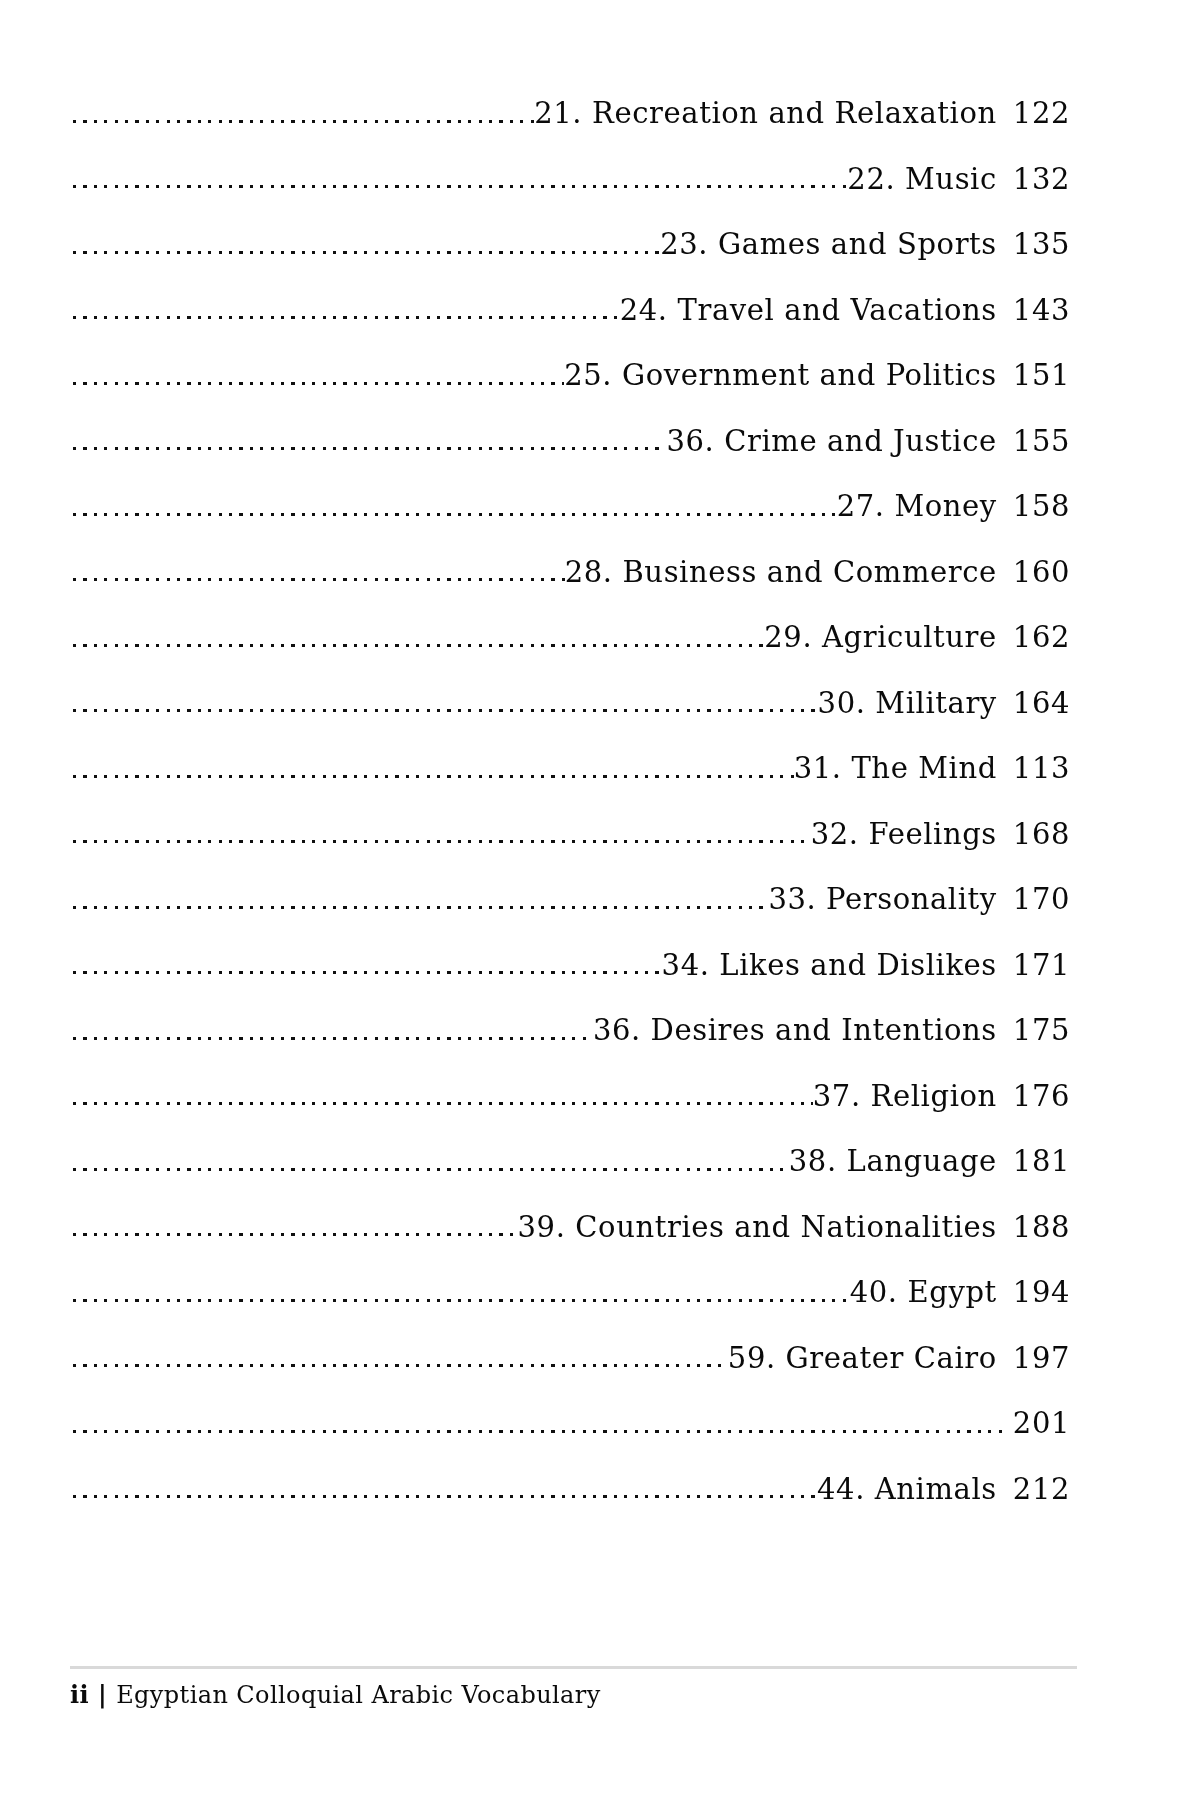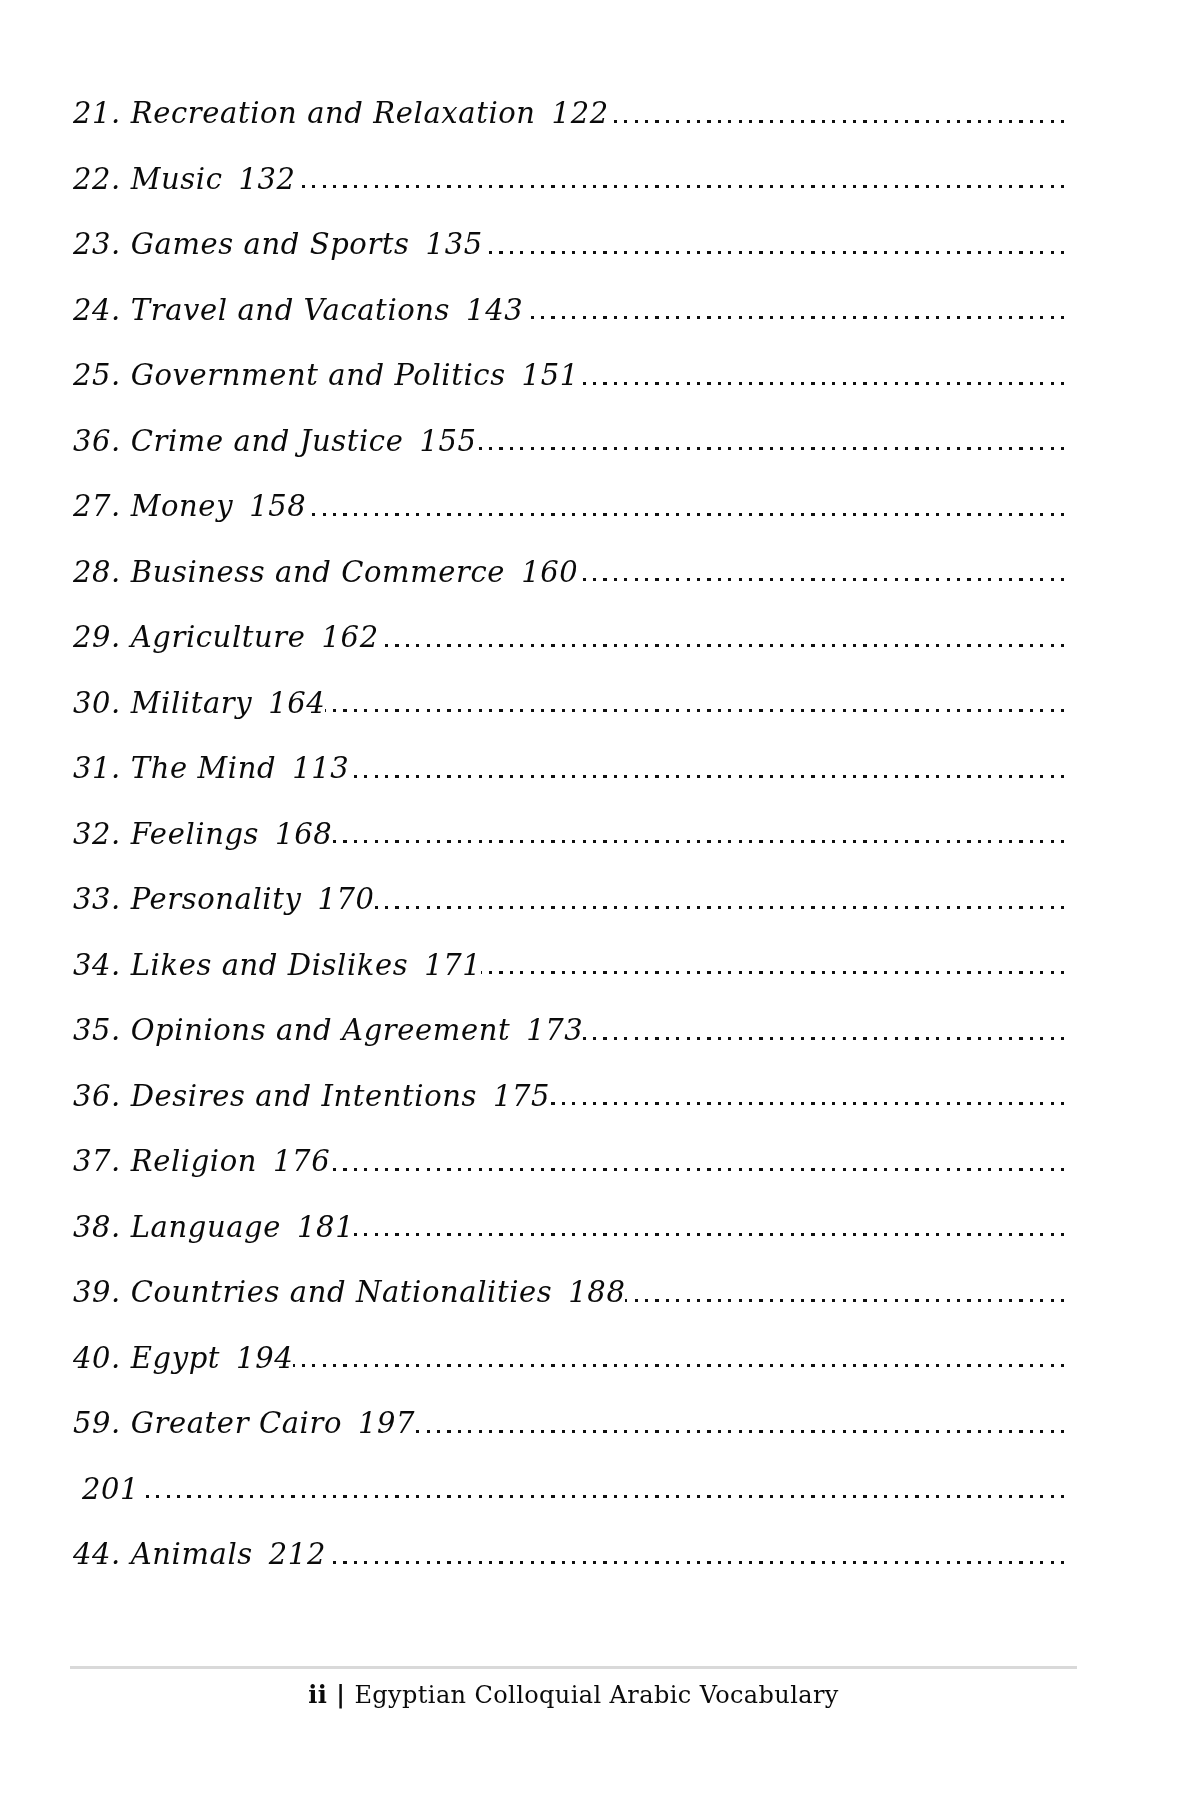--- a/index.html
+++ b/index.html
@@ -18,54 +18,52 @@
 
   
   .toc {
     position: absolute;
     left: 73px;
     top: 96px;
     width: 997px;
   }
   .toc-row {
     display: flex;
-    justify-content: flex-start;
+    justify-content: flex-end;
     align-items: baseline;
     height: 34px;
     line-height: 34px;
     margin-bottom: 31.5px;
     font-size: 29px;
     letter-spacing: 0.6px;
     
     background-image: repeating-linear-gradient(to right, #101010 0 3.2px, transparent 3.2px 10.4px);
     background-repeat: no-repeat;
     background-size: 100% 3.2px;
     background-position: 0 23.8px;
-    font-style: italic;
   }
   .toc-title {
     background: #ffffff;
     padding-right: 7px;
     white-space: nowrap;
   }
   .toc-page {
     background: #ffffff;
     padding-left: 9px;
     white-space: nowrap;
   }
 
   
   .footer {
     position: absolute;
     left: 70px;
     top: 1666px;
     width: 1007px;
     border-top: 3px solid #d9d9d9;
     padding-top: 11px;
-    text-align: center;
     font-size: 24px;
     line-height: 30px;
     letter-spacing: 0.4px;
     white-space: nowrap;
   }
   .footer-pagenum {
     font-weight: 700;
   }
   .footer-sep {
     font-weight: 700;
@@ -126,24 +124,20 @@
     </div>
     <div class="toc-row">
       <span class="toc-title">33. Personality</span>
       <span class="toc-page">170</span>
     </div>
     <div class="toc-row">
       <span class="toc-title">34. Likes and Dislikes</span>
       <span class="toc-page">171</span>
     </div>
     <div class="toc-row">
-      <span class="toc-title">35. Opinions and Agreement</span>
-      <span class="toc-page">173</span>
-    </div>
-    <div class="toc-row">
       <span class="toc-title">36. Desires and Intentions</span>
       <span class="toc-page">175</span>
     </div>
     <div class="toc-row">
       <span class="toc-title">37. Religion</span>
       <span class="toc-page">176</span>
     </div>
     <div class="toc-row">
       <span class="toc-title">38. Language</span>
       <span class="toc-page">181</span>

